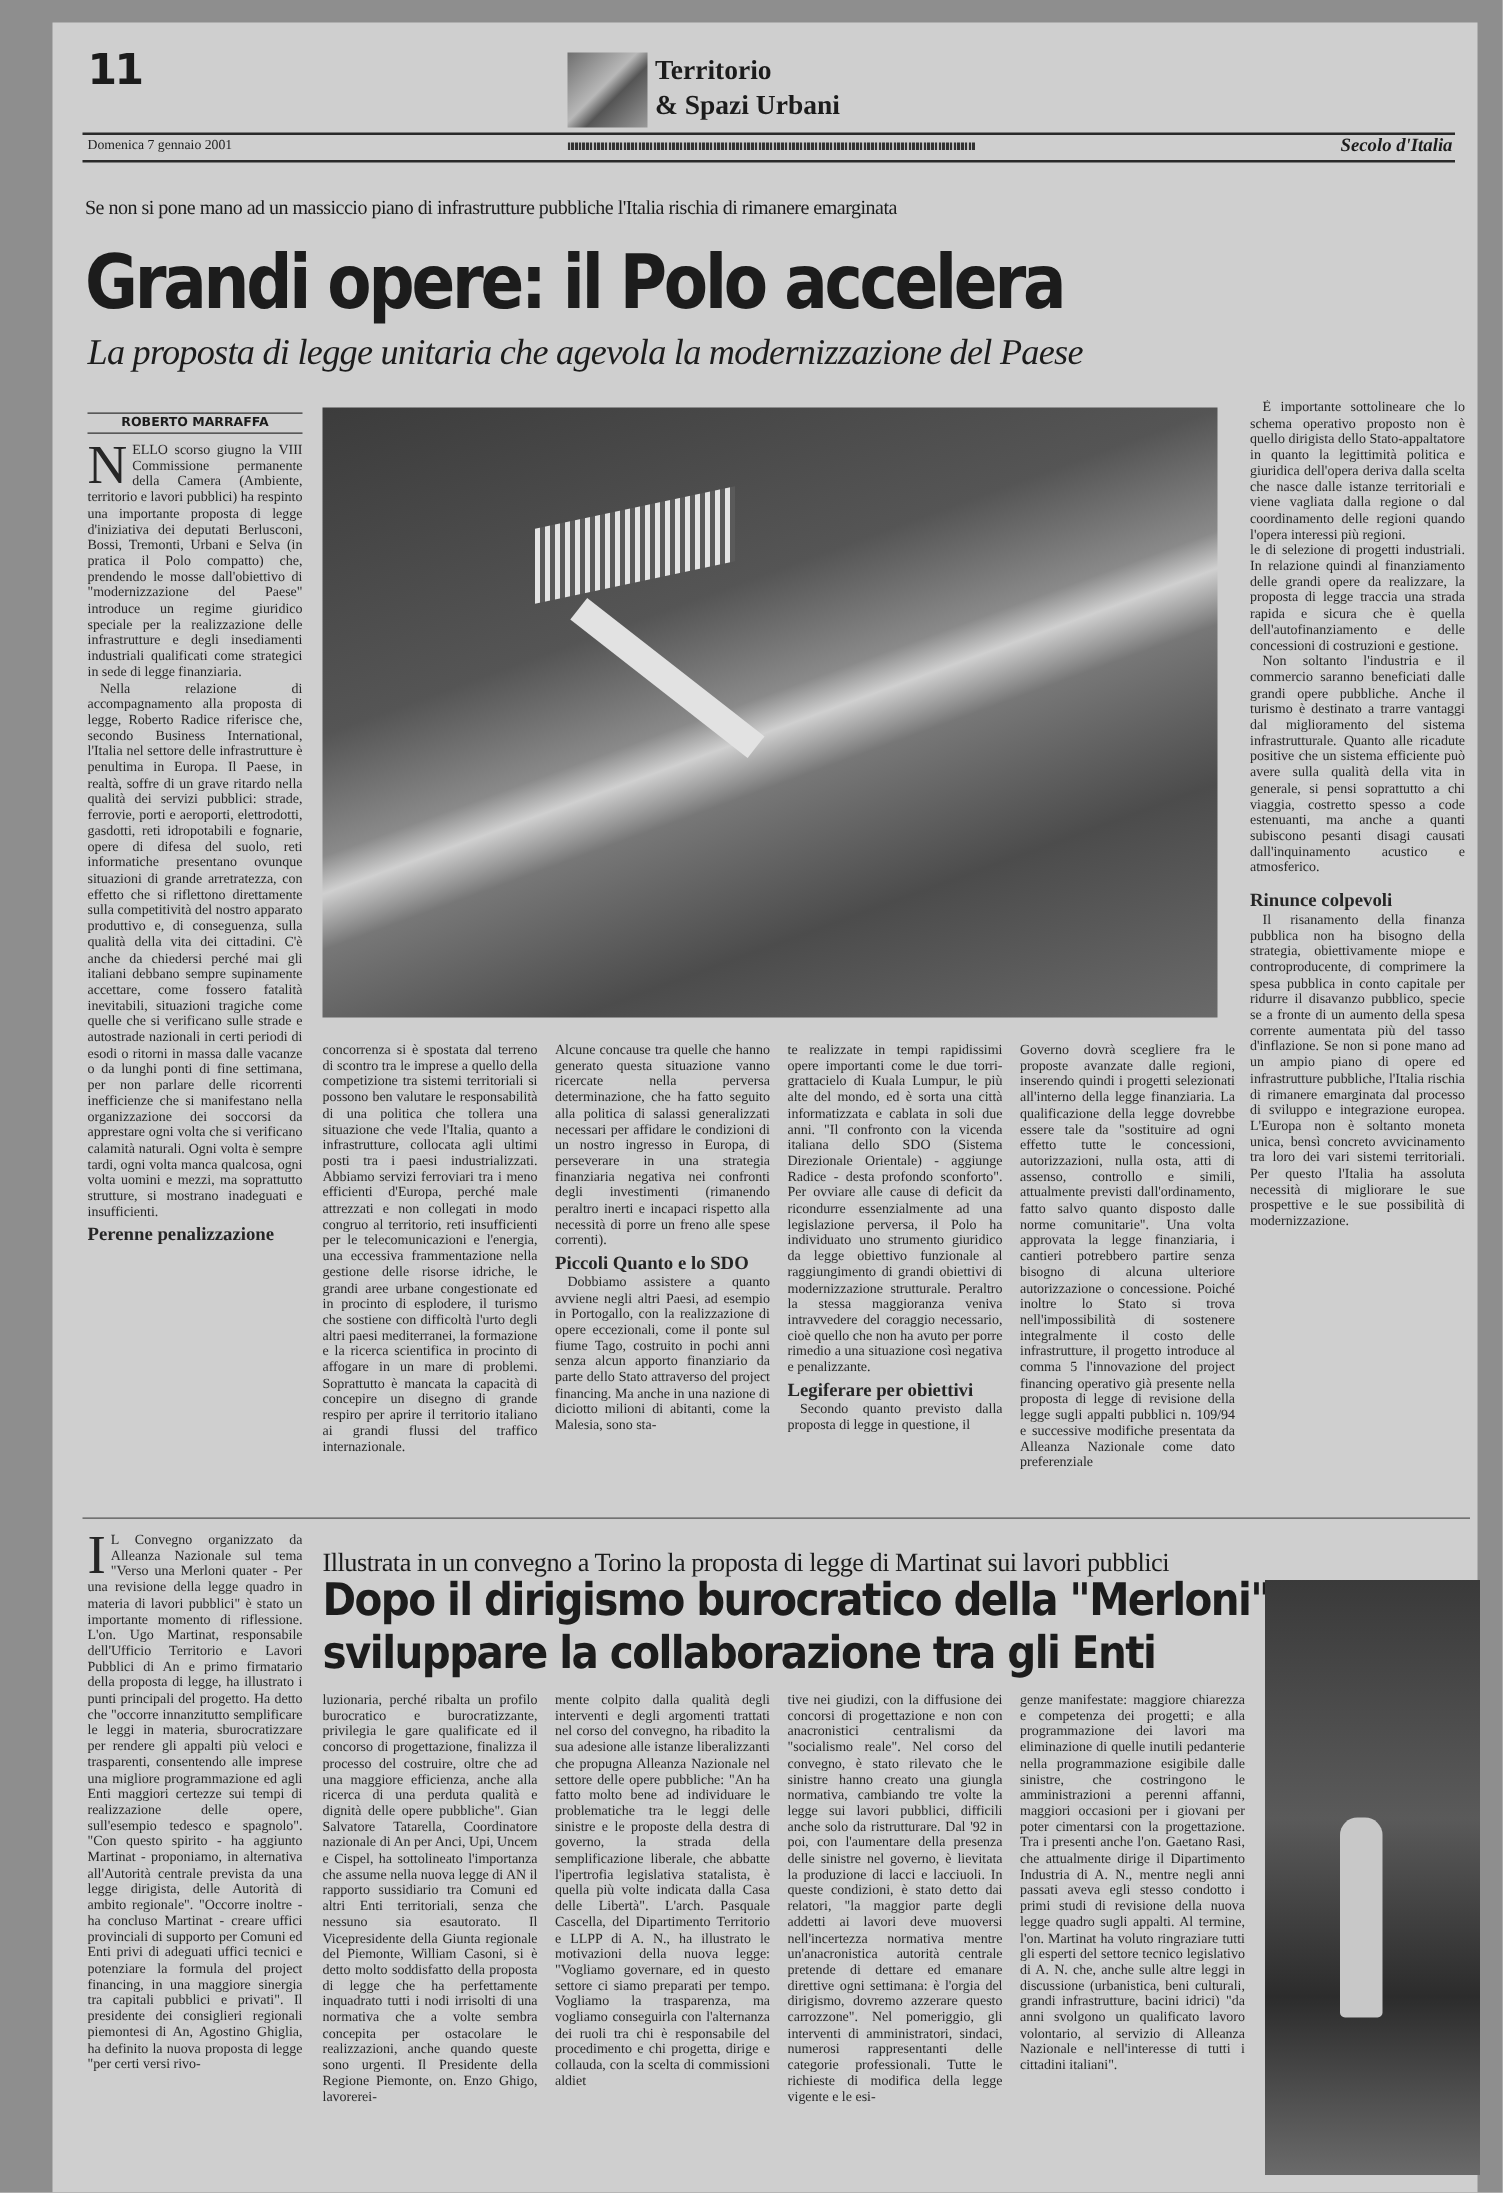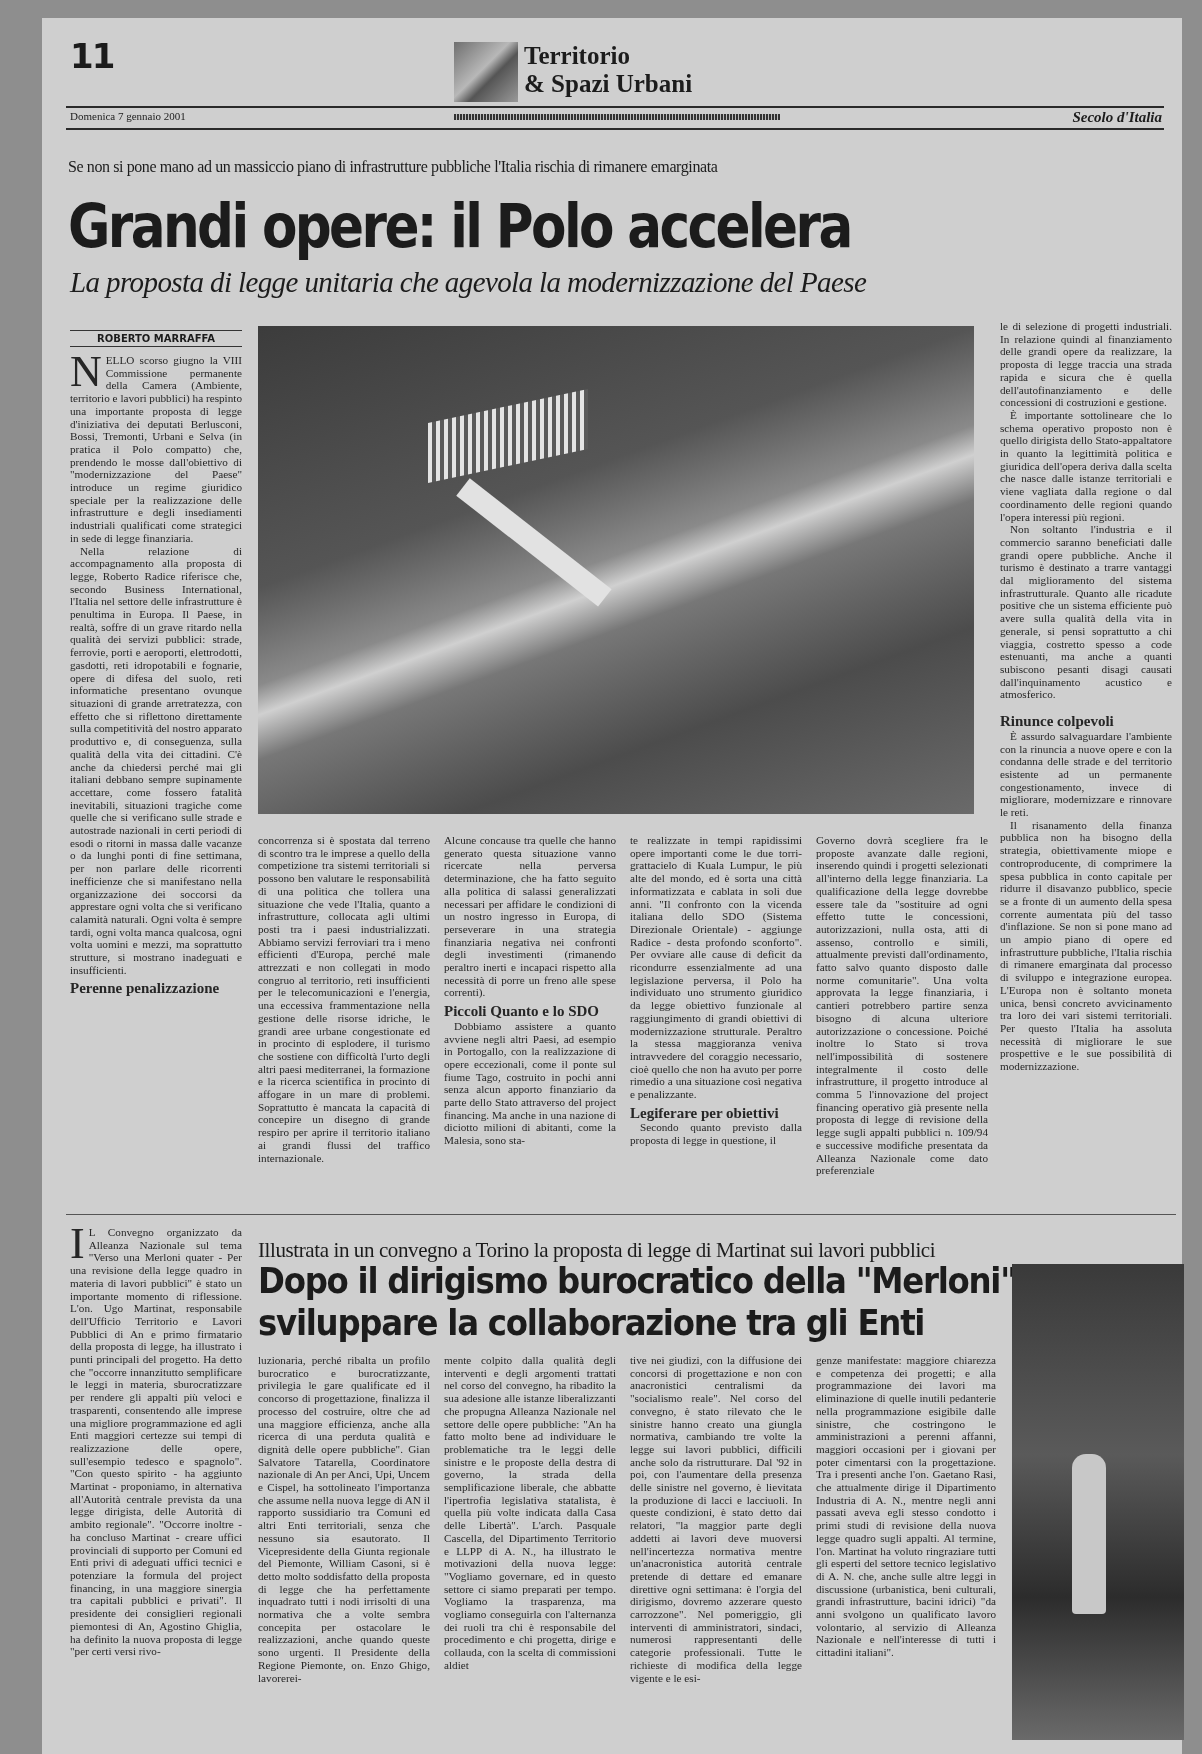--- a/index.html
+++ b/index.html
@@ -1,21 +1,21 @@
 <!DOCTYPE html>
 <html><head>
 <meta charset="utf-8">
 <style>
   html,body{margin:0;padding:0;}
   body{width:1202px;height:1754px;background:#8e8e8e;position:relative;overflow:hidden;font-family:"Liberation Serif",serif;color:#1c1c1c;}
   .paper{position:absolute;left:42px;top:18px;width:1140px;height:1736px;background:#cfcfcf;}
   .abs{position:absolute;}
   .pagenum{left:70px;top:36px;font-family:"DejaVu Sans",sans-serif;font-weight:900;font-size:34px;letter-spacing:-2px;text-align:center;}
   .logo-img{left:454px;top:42px;width:64px;height:60px;background:linear-gradient(135deg,#6f6f6f,#b8b8b8 45%,#555 60%,#999);}
-  .logo-text{left:524px;top:42px;font-family:"Liberation Serif",serif;font-weight:bold;font-size:25px;line-height:28px;}
+  .logo-text{left:524px;top:42px;font-family:"Liberation Serif",serif;font-weight:bold;font-size:22px;line-height:28px;}
   .rule{height:2px;background:#2a2a2a;}
   .dateline{left:70px;top:110px;font-size:11px;}
   .tagline{left:454px;top:114px;width:326px;height:6px;background:repeating-linear-gradient(90deg,#333 0 2px,#bbb 2px 3px);}
   .paperName{right:42px;top:109px;font-size:15px;font-weight:bold;position:absolute;font-style:italic;}
   .kicker1{left:68px;top:158px;font-size:16px;letter-spacing:-0.4px;white-space:nowrap;}
   .head1{left:68px;top:194px;font-family:"DejaVu Sans",sans-serif;font-weight:bold;font-size:60px;letter-spacing:-3px;line-height:64px;white-space:nowrap;transform:scaleX(0.86);transform-origin:left;}
   .sub1{left:70px;top:266px;font-size:29px;font-style:italic;white-space:nowrap;letter-spacing:-0.6px;}
   .byline{left:70px;top:330px;width:172px;border-top:1px solid #333;border-bottom:1px solid #333;font-family:"DejaVu Sans",sans-serif;font-size:10px;font-weight:bold;text-align:center;padding:2px 0;}
   .col{font-size:11.2px;line-height:12.7px;text-align:justify;color:#262626;}
   .col p{margin:0;text-indent:10px;}
@@ -78,25 +78,24 @@
   <p style="text-indent:0">te realizzate in tempi rapidissimi opere importanti come le due torri-grattacielo di Kuala Lumpur, le più alte del mondo, ed è sorta una città informatizzata e cablata in soli due anni. "Il confronto con la vicenda italiana dello SDO (Sistema Direzionale Orientale) - aggiunge Radice - desta profondo sconforto". Per ovviare alle cause di deficit da ricondurre essenzialmente ad una legislazione perversa, il Polo ha individuato uno strumento giuridico da legge obiettivo funzionale al raggiungimento di grandi obiettivi di modernizzazione strutturale. Peraltro la stessa maggioranza veniva intravvedere del coraggio necessario, cioè quello che non ha avuto per porre rimedio a una situazione così negativa e penalizzante.</p>
   <div class="subhead">Legiferare per obiettivi</div>
   <p>Secondo quanto previsto dalla proposta di legge in questione, il</p>
 </div>
 
 <div class="abs col" style="left:816px;top:834px;width:172px;height:370px;overflow:hidden;">
   <p style="text-indent:0">Governo dovrà scegliere fra le proposte avanzate dalle regioni, inserendo quindi i progetti selezionati all'interno della legge finanziaria. La qualificazione della legge dovrebbe essere tale da "sostituire ad ogni effetto tutte le concessioni, autorizzazioni, nulla osta, atti di assenso, controllo e simili, attualmente previsti dall'ordinamento, fatto salvo quanto disposto dalle norme comunitarie". Una volta approvata la legge finanziaria, i cantieri potrebbero partire senza bisogno di alcuna ulteriore autorizzazione o concessione. Poiché inoltre lo Stato si trova nell'impossibilità di sostenere integralmente il costo delle infrastrutture, il progetto introduce al comma 5 l'innovazione del project financing operativo già presente nella proposta di legge di revisione della legge sugli appalti pubblici n. 109/94 e successive modifiche presentata da Alleanza Nazionale come dato preferenziale</p>
 </div>
 
 <div class="abs col" style="left:1000px;top:320px;width:172px;height:884px;overflow:hidden;">
+  <p>È importante sottolineare che lo schema operativo proposto non è quello dirigista dello Stato-appaltatore in quanto la legittimità politica e giuridica dell'opera deriva dalla scelta che nasce dalle istanze territoriali e viene vagliata dalla regione o dal coordinamento delle regioni quando l'opera interessi più regioni.</p>
   <p style="text-indent:0">le di selezione di progetti industriali. In relazione quindi al finanziamento delle grandi opere da realizzare, la proposta di legge traccia una strada rapida e sicura che è quella dell'autofinanziamento e delle concessioni di costruzioni e gestione.</p>
-  <p>È importante sottolineare che lo schema operativo proposto non è quello dirigista dello Stato-appaltatore in quanto la legittimità politica e giuridica dell'opera deriva dalla scelta che nasce dalle istanze territoriali e viene vagliata dalla regione o dal coordinamento delle regioni quando l'opera interessi più regioni.</p>
   <p>Non soltanto l'industria e il commercio saranno beneficiati dalle grandi opere pubbliche. Anche il turismo è destinato a trarre vantaggi dal miglioramento del sistema infrastrutturale. Quanto alle ricadute positive che un sistema efficiente può avere sulla qualità della vita in generale, si pensi soprattutto a chi viaggia, costretto spesso a code estenuanti, ma anche a quanti subiscono pesanti disagi causati dall'inquinamento acustico e atmosferico.</p>
   <div class="subhead" style="margin-top:14px">Rinunce colpevoli</div>
-  <p>È assurdo salvaguardare l'ambiente con la rinuncia a nuove opere e con la condanna delle strade e del territorio esistente ad un permanente congestionamento, invece di migliorare, modernizzare e rinnovare le reti.</p>
   <p>Il risanamento della finanza pubblica non ha bisogno della strategia, obiettivamente miope e controproducente, di comprimere la spesa pubblica in conto capitale per ridurre il disavanzo pubblico, specie se a fronte di un aumento della spesa corrente aumentata più del tasso d'inflazione. Se non si pone mano ad un ampio piano di opere ed infrastrutture pubbliche, l'Italia rischia di rimanere emarginata dal processo di sviluppo e integrazione europea. L'Europa non è soltanto moneta unica, bensì concreto avvicinamento tra loro dei vari sistemi territoriali. Per questo l'Italia ha assoluta necessità di migliorare le sue prospettive e le sue possibilità di modernizzazione.</p>
 </div>
 
 <div class="abs" style="left:66px;top:1214px;width:1110px;height:1px;background:#555;"></div>
 
 <div class="abs kicker2">Illustrata in un convegno a Torino la proposta di legge di Martinat sui lavori pubblici</div>
 <div class="abs head2">
   <div>Dopo il dirigismo burocratico della "Merloni"</div>
   <div>sviluppare la collaborazione tra gli Enti</div>
 </div>

